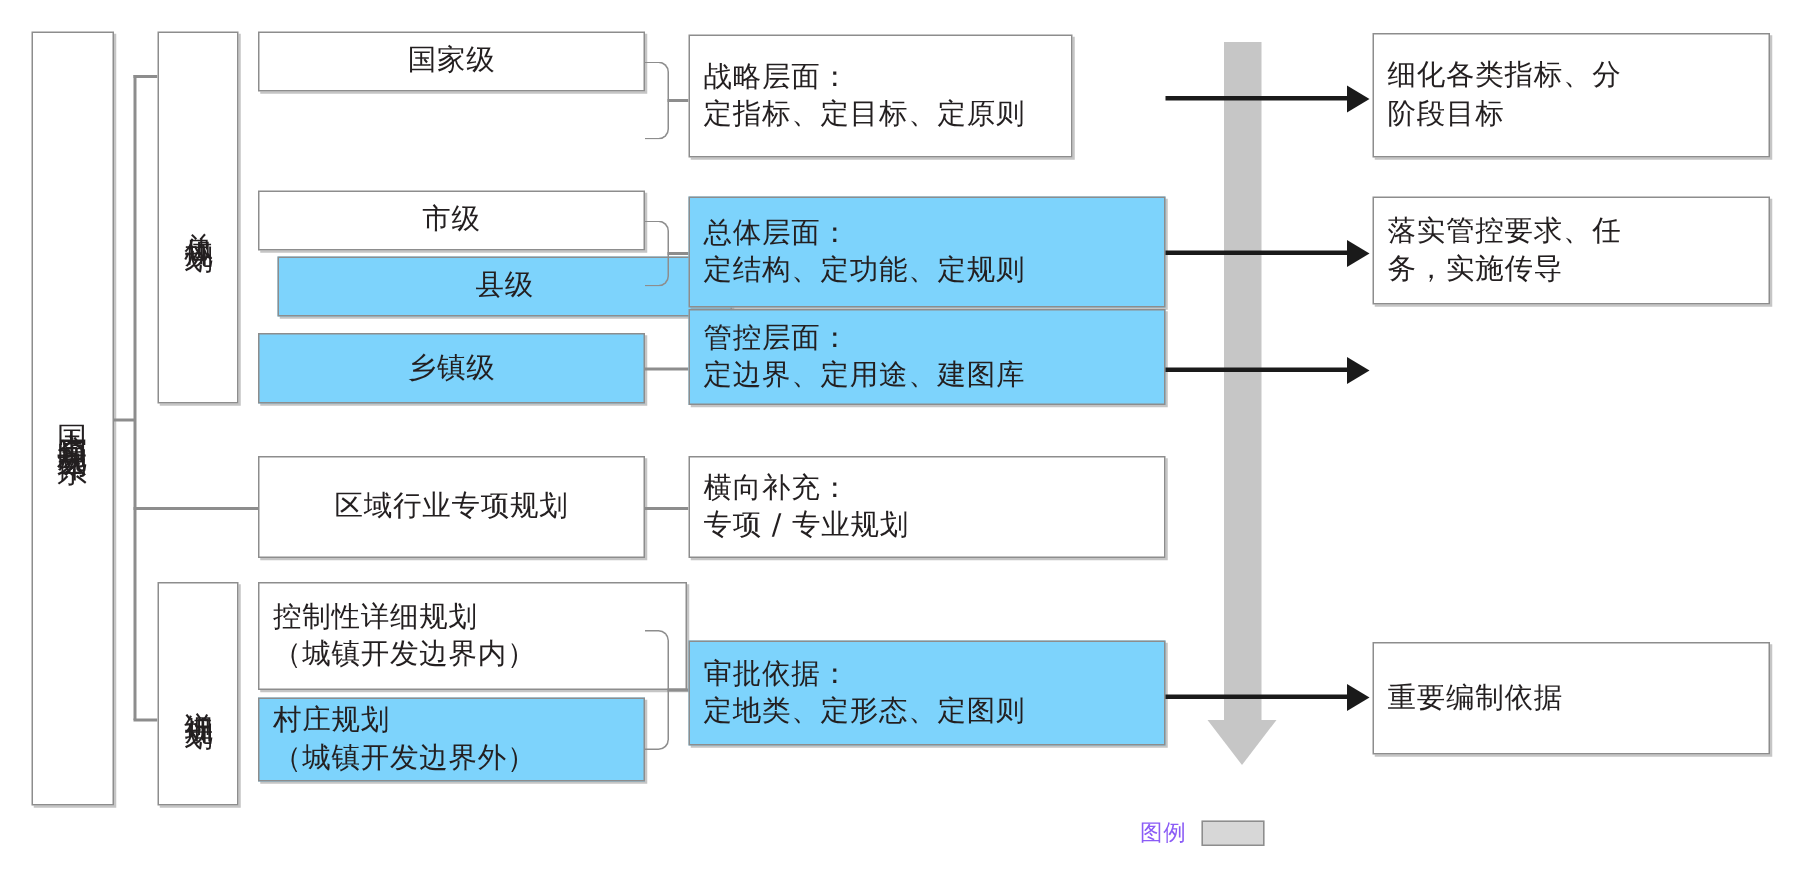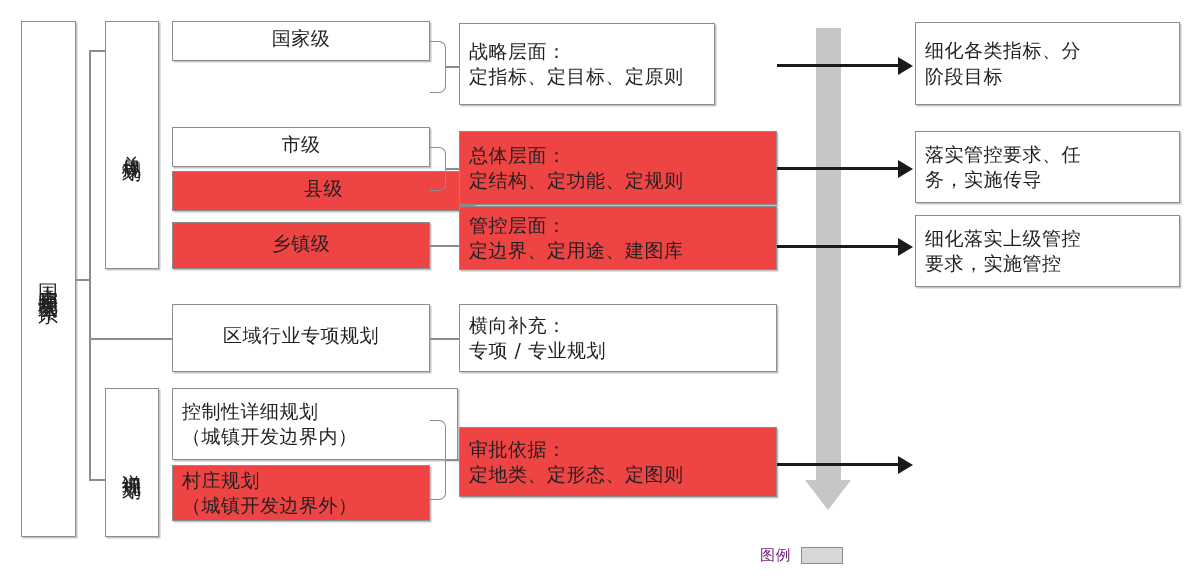--- a/index.html
+++ b/index.html
@@ -28,26 +28,25 @@
     background: #ffffff;
     display: flex;
     align-items: center;
     line-height: 1.32;
     font-size: 19px;
     letter-spacing: 0.5px;
     color: #231f20;
     box-shadow: 1.5px 1.5px 0 rgba(150,150,150,0.55);
   }
   .box.shaded {
-    background: #ef4444;
+    background: #7dd3fc;
   }
   .box.center {
     justify-content: center;
     text-align: center;
-    font-family: Liberation Mono, monospace;
   }
   .box.lefttext {
     justify-content: flex-start;
     text-align: left;
     padding-left: 9px;
     padding-right: 6px;
   }
   .box .txt {
     display: block;
     white-space: pre-line;
@@ -129,21 +128,21 @@
     border-right: 23px solid transparent;
     border-top: 30px solid #c6c6c6;
   }
 
   
   .legend {
     position: absolute;
     display: flex;
     align-items: center;
     font-size: 15px;
-    color: #701a75;
+    color: #8b5cf6;
     letter-spacing: 0.5px;
   }
   .legend-label { margin-right: 10px; }
   .legend-swatch {
     width: 42px;
     height: 17px;
     background: #d7d7d7;
     border: 1.4px solid #8d8d8d;
     margin-right: 12px;
     box-sizing: border-box;
@@ -171,21 +170,21 @@
   <div class="vbox" style="left:105px; top:21px; width:54px; height:248px;">
     <span class="vtxt">总体规划</span>
   </div>
 
   <div class="box center" style="left:172px; top:21px; width:258px; height:40px;">
     <span class="txt">国家级</span>
   </div>
   <div class="box center" style="left:172px; top:127px; width:258px; height:40px;">
     <span class="txt">市级</span>
   </div>
-  <div class="box center shaded" style="left:172px; top:171px; width:303px; height:40px;">
+  <div class="box center shaded" style="left:185px; top:171px; width:303px; height:40px;">
     <span class="txt">县级</span>
   </div>
   <div class="box center shaded" style="left:172px; top:222px; width:258px; height:47px;">
     <span class="txt">乡镇级</span>
   </div>
 
   <div class="brace" style="left:430px; top:41px; width:16px; height:52px;"></div>
   <div class="seg h" style="left:445px; top:66px; width:14px; height:1.6px;"></div>
 
   <div class="brace" style="left:430px; top:147px; width:16px; height:44px;"></div>
@@ -251,23 +250,22 @@
   <div class="arrow-head" style="left:898px; top:456px;"></div>
 
   <div class="box lefttext" style="left:915px; top:22px; width:265px; height:83px;">
     <span class="txt">细化各类指标、分
 阶段目标</span>
   </div>
   <div class="box lefttext" style="left:915px; top:131px; width:265px; height:72px;">
     <span class="txt">落实管控要求、任
 务，实施传导</span>
   </div>
-  <div class="box lefttext" style="left:915px; top:215px; width:265px; height:72px;">
-    <span class="txt">细化落实上级管控
-要求，实施管控</span>
+  <div class="box lefttext" style="left:915px; top:428px; width:265px; height:75px;">
+    <span class="txt">重要编制依据</span>
   </div>
 
   <div class="legend" style="left:760px; top:546px;">
     <span class="legend-label">图例</span>
     <span class="legend-swatch"></span>
   </div>
 
 </div>
 
 </body></html>

